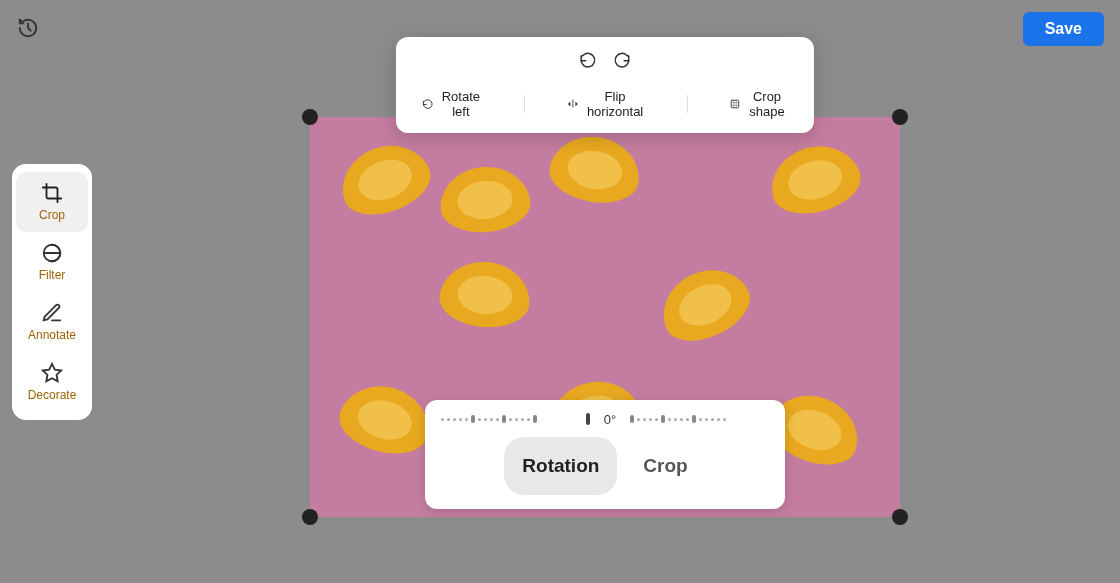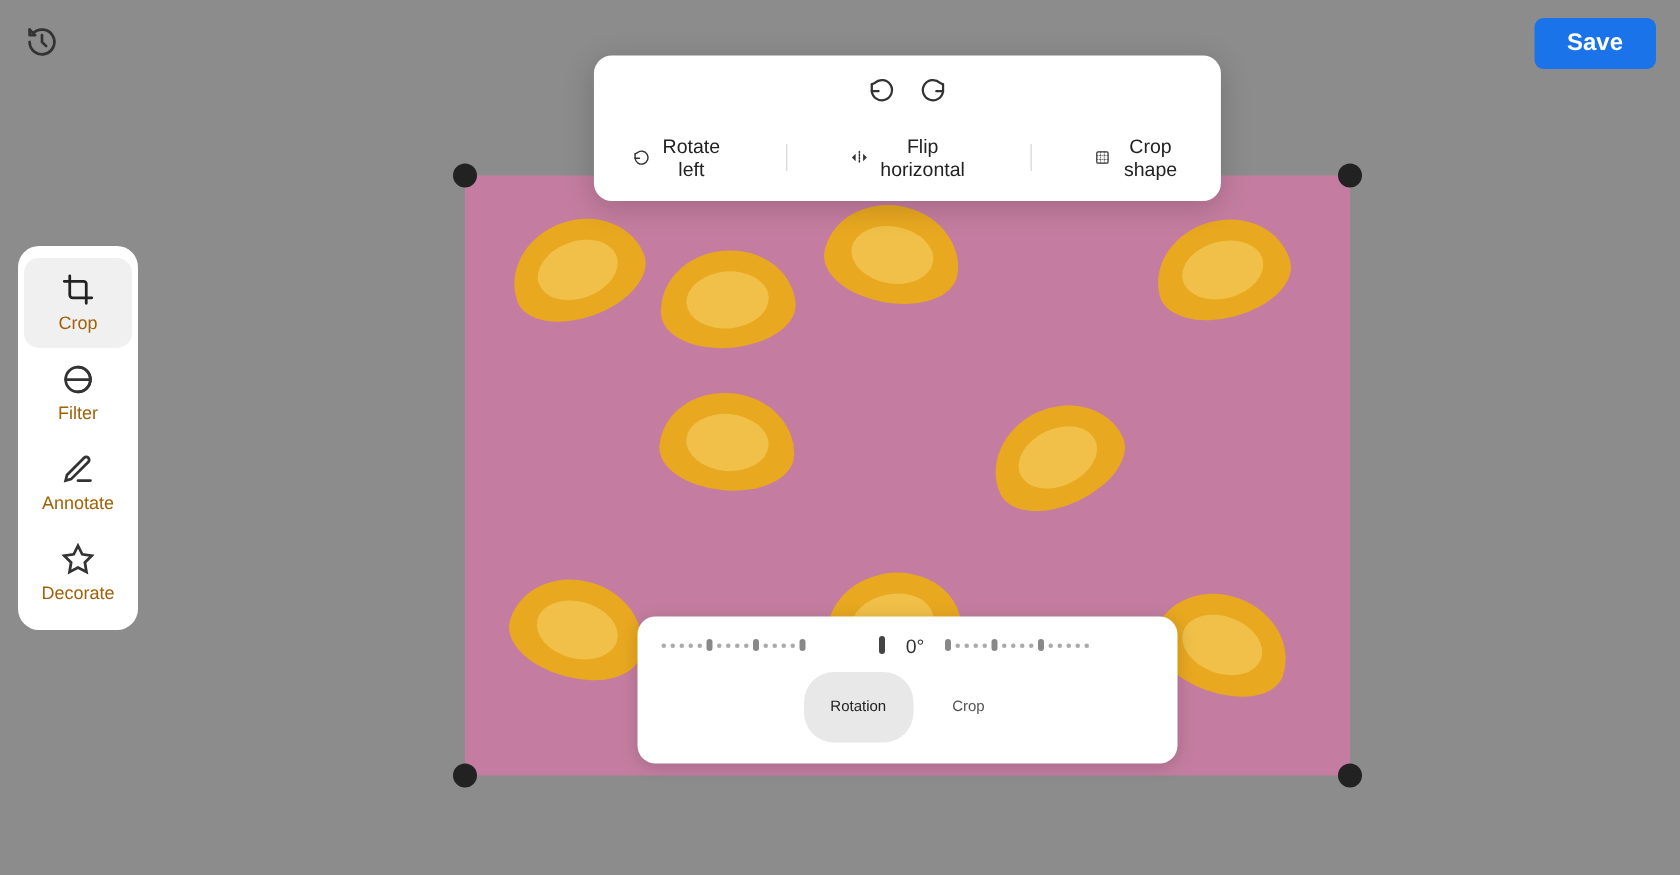--- a/index.html
+++ b/index.html
@@ -250,23 +250,23 @@
     }
 
     .bottom-tabs {
       display: flex;
       gap: 8px;
     }
     .bottom-tab {
       padding: 18px 18px;
       border-radius: 20px;
       border: none;
-      font-size: 10px;
-      cursor: pointer;
-      font-weight: 400;
+      font-size: 19px;
+      cursor: pointer;
+      font-weight: 700;
     }
     .bottom-tab.active {
       background: #e8e8e8;
       color: #222;
     }
     .bottom-tab.inactive {
       background: none;
       color: #555;
     }
 

